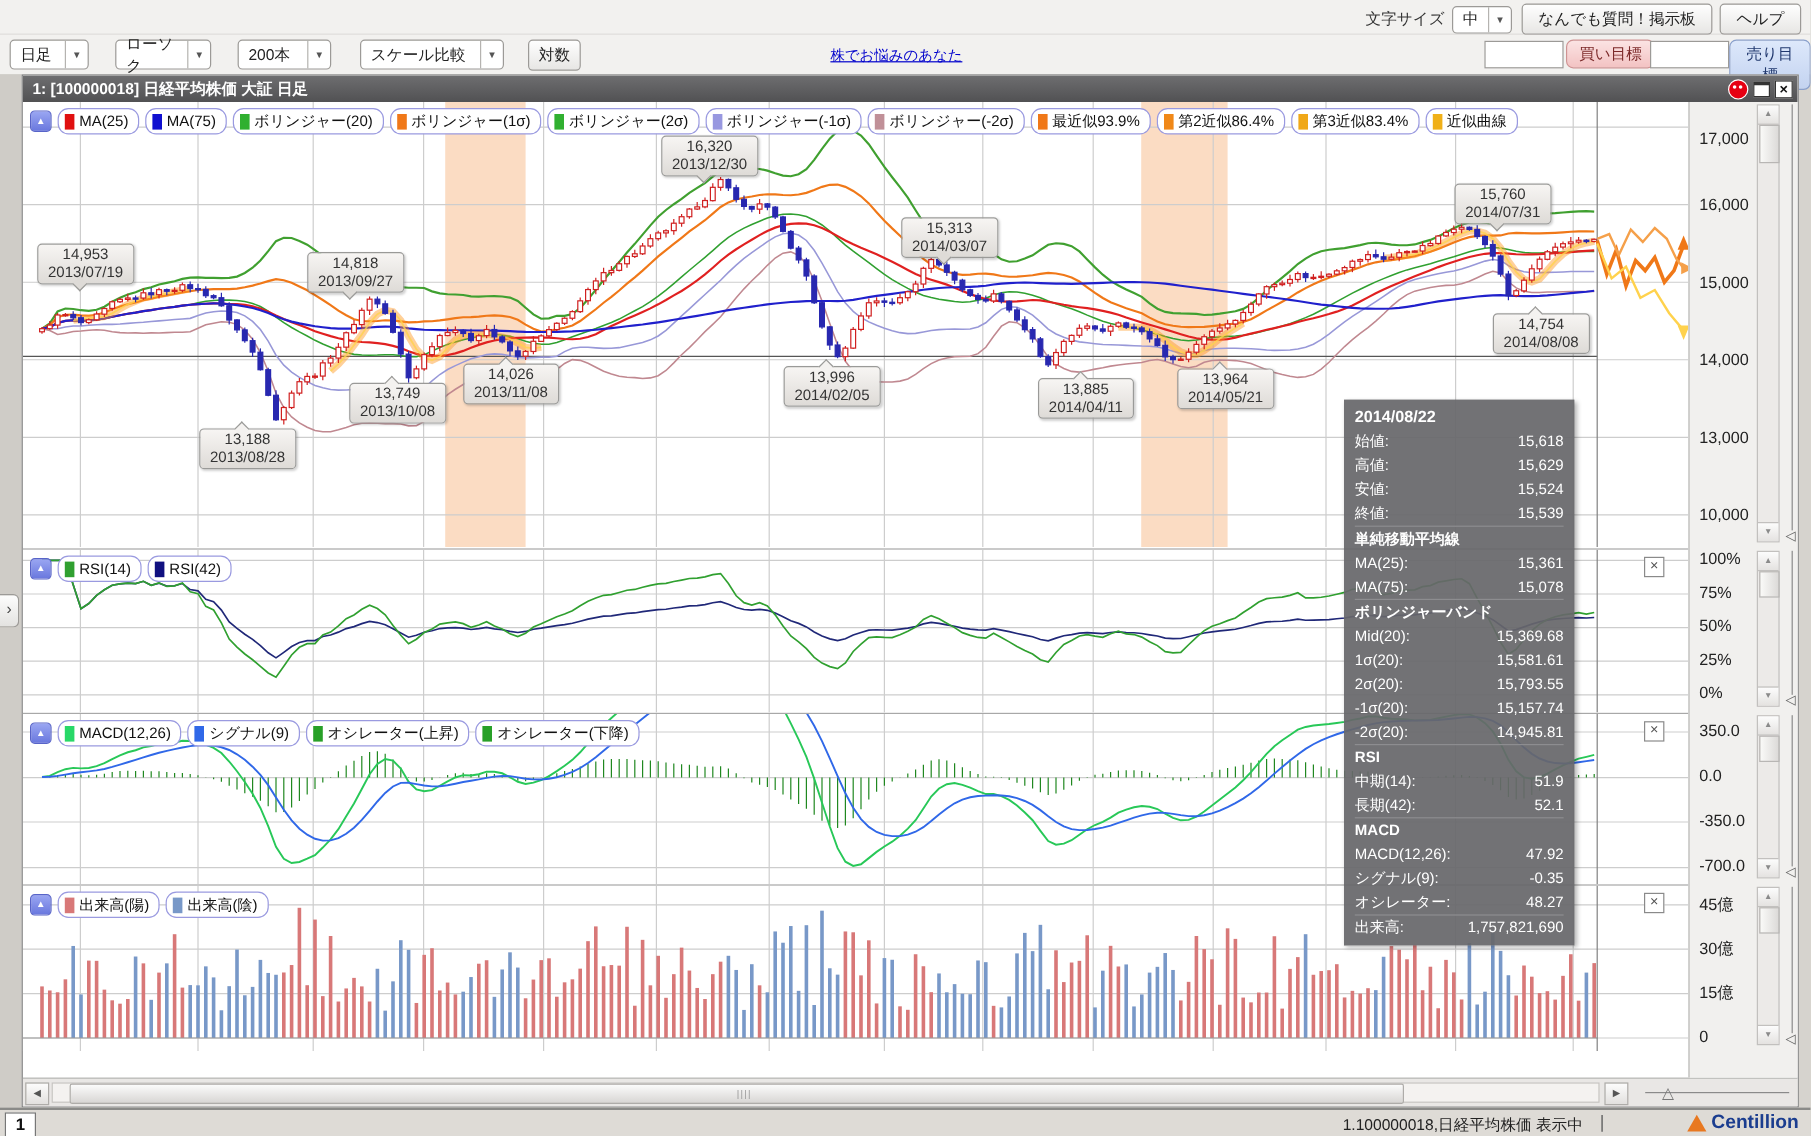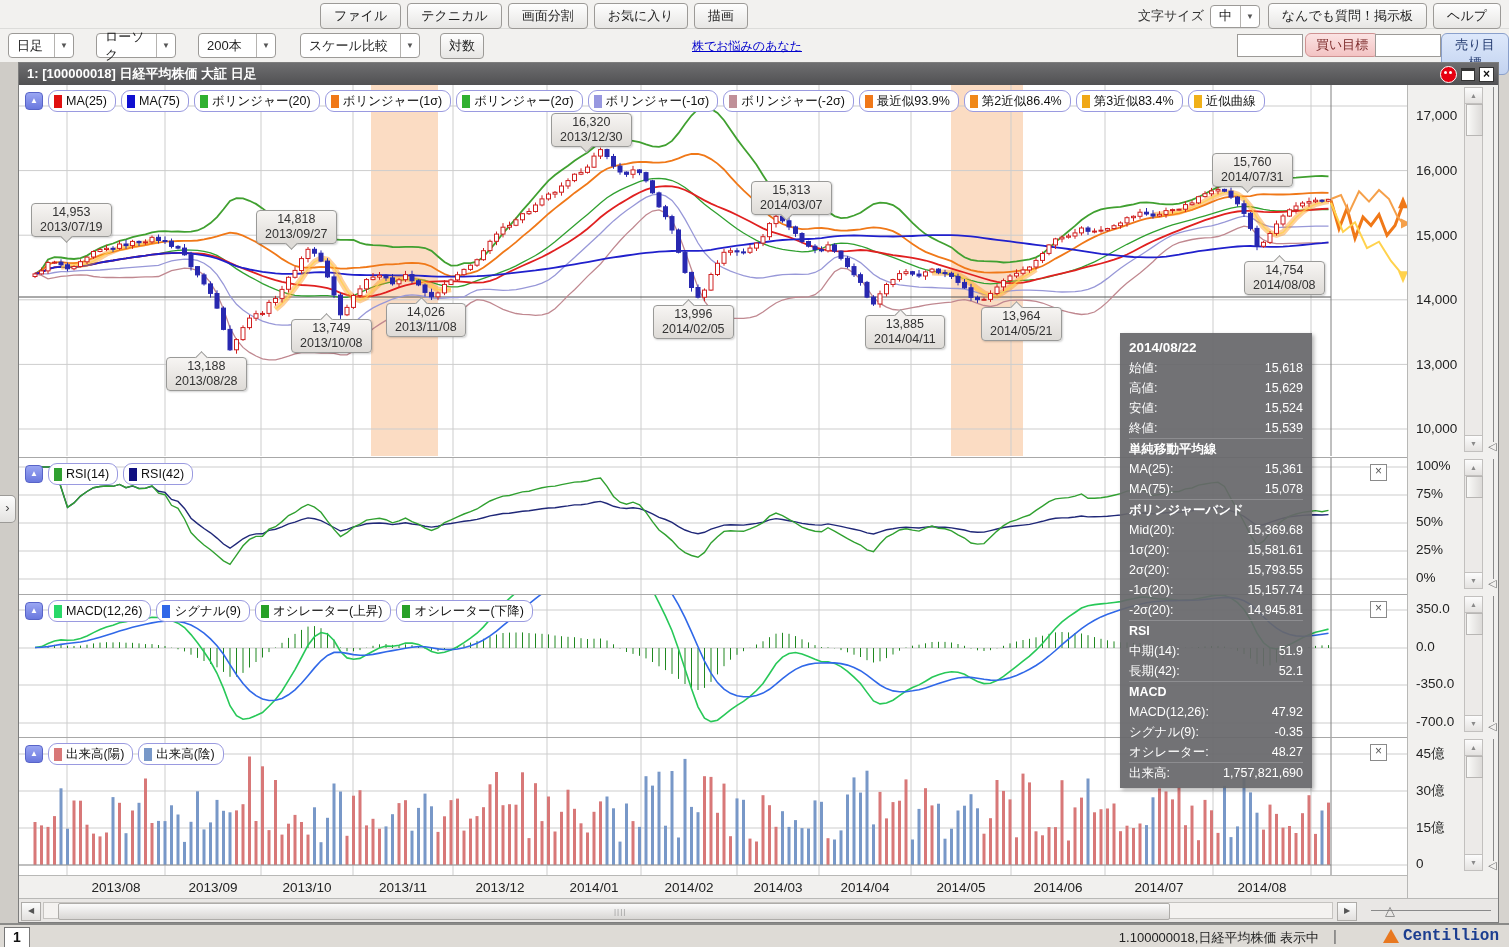--- a/index.html
+++ b/index.html
@@ -72,37 +72,30 @@
   .htrack{position:absolute;left:24px;top:3px;width:1290px;height:17px;background:#f4f2f0;border:1px solid #c5c3c0;box-sizing:border-box;}
   .hthumb{position:absolute;left:14px;top:0px;width:1110px;height:15px;background:linear-gradient(#fbfbfb,#d8d6d4);border:1px solid #aeaca9;border-radius:2px;}
   .hgrip{position:absolute;left:50%;top:4px;width:22px;height:7px;color:#999;font-size:8px;line-height:7px;letter-spacing:1px;}
   .sline{position:absolute;left:1352px;top:11px;width:120px;height:1px;background:#8a8a8a;}
   .stri{position:absolute;left:1366px;top:4px;color:#777;font-size:13px;}
   
   .statusbar{position:absolute;left:0;top:923px;width:1509px;height:24px;background:#dedbd6;border-top:2px solid #8a8a88;box-sizing:border-box;}
   .tab1{position:absolute;left:4px;top:2px;width:24px;height:19px;background:#fff;border:1px solid #777;font-weight:bold;font-size:14px;text-align:center;line-height:18px;color:#111;}
   .stext{position:absolute;right:190px;top:4px;font-size:13px;color:#222;white-space:nowrap;}
   .ssep{position:absolute;right:172px;top:2px;font-size:15px;color:#666;}
-  .brand{position:absolute;right:10px;top:2px;display:flex;align-items:center;font-family:Liberation Mono, monospace;}
+  .brand{position:absolute;right:10px;top:2px;display:flex;align-items:center;}
   .brand .tri{width:0;height:0;border-left:8px solid transparent;border-right:8px solid transparent;border-bottom:14px solid #e87820;margin-right:4px;}
   .brand .bname{color:#1b3d8f;font-weight:bold;font-size:16px;}
 </style>
 </head>
 <body>
 
 <div class="screen">
 
   <div class="tb1">
-    <div class="menu">
-      <button class="btn">ファイル</button>
-      <button class="btn">テクニカル</button>
-      <button class="btn">画面分割</button>
-      <button class="btn">お気に入り</button>
-      <button class="btn">描画</button>
-    </div>
     <div class="tb1-right">
       <span class="lbl">文字サイズ</span>
       <div class="select">
         <span class="sv">中</span>
         <span class="arr">▼</span>
       </div>
       <button class="btn">なんでも質問！掲示板</button>
       <button class="btn" style="margin-right:0;">ヘルプ</button>
     </div>
   </div>
@@ -1172,35 +1165,20 @@
             <span>出来高(陽)</span>
           </div>
           <div class="chip">
             <span class="sq" style="background:#7898c8"></span>
             <span>出来高(陰)</span>
           </div>
         </div>
       <div class="closex">×</div>
     </div>
 
-    <div class="xaxis" id="xAxis">
-        <div class="xlab" style="left:97px">2013/08</div>
-        <div class="xlab" style="left:194px">2013/09</div>
-        <div class="xlab" style="left:288px">2013/10</div>
-        <div class="xlab" style="left:384px">2013/11</div>
-        <div class="xlab" style="left:481px">2013/12</div>
-        <div class="xlab" style="left:575px">2014/01</div>
-        <div class="xlab" style="left:670px">2014/02</div>
-        <div class="xlab" style="left:759px">2014/03</div>
-        <div class="xlab" style="left:846px">2014/04</div>
-        <div class="xlab" style="left:942px">2014/05</div>
-        <div class="xlab" style="left:1039px">2014/06</div>
-        <div class="xlab" style="left:1140px">2014/07</div>
-        <div class="xlab" style="left:1243px">2014/08</div>
-      </div>
 
     <div class="hscroll">
       <div class="hbtn" style="left:2px;">◀</div>
       <div class="htrack">
         <div class="hthumb">
           <div class="hgrip">||||</div>
         </div>
       </div>
       <div class="hbtn" style="left:1318px;">▶</div>
       <div class="sline"></div>

